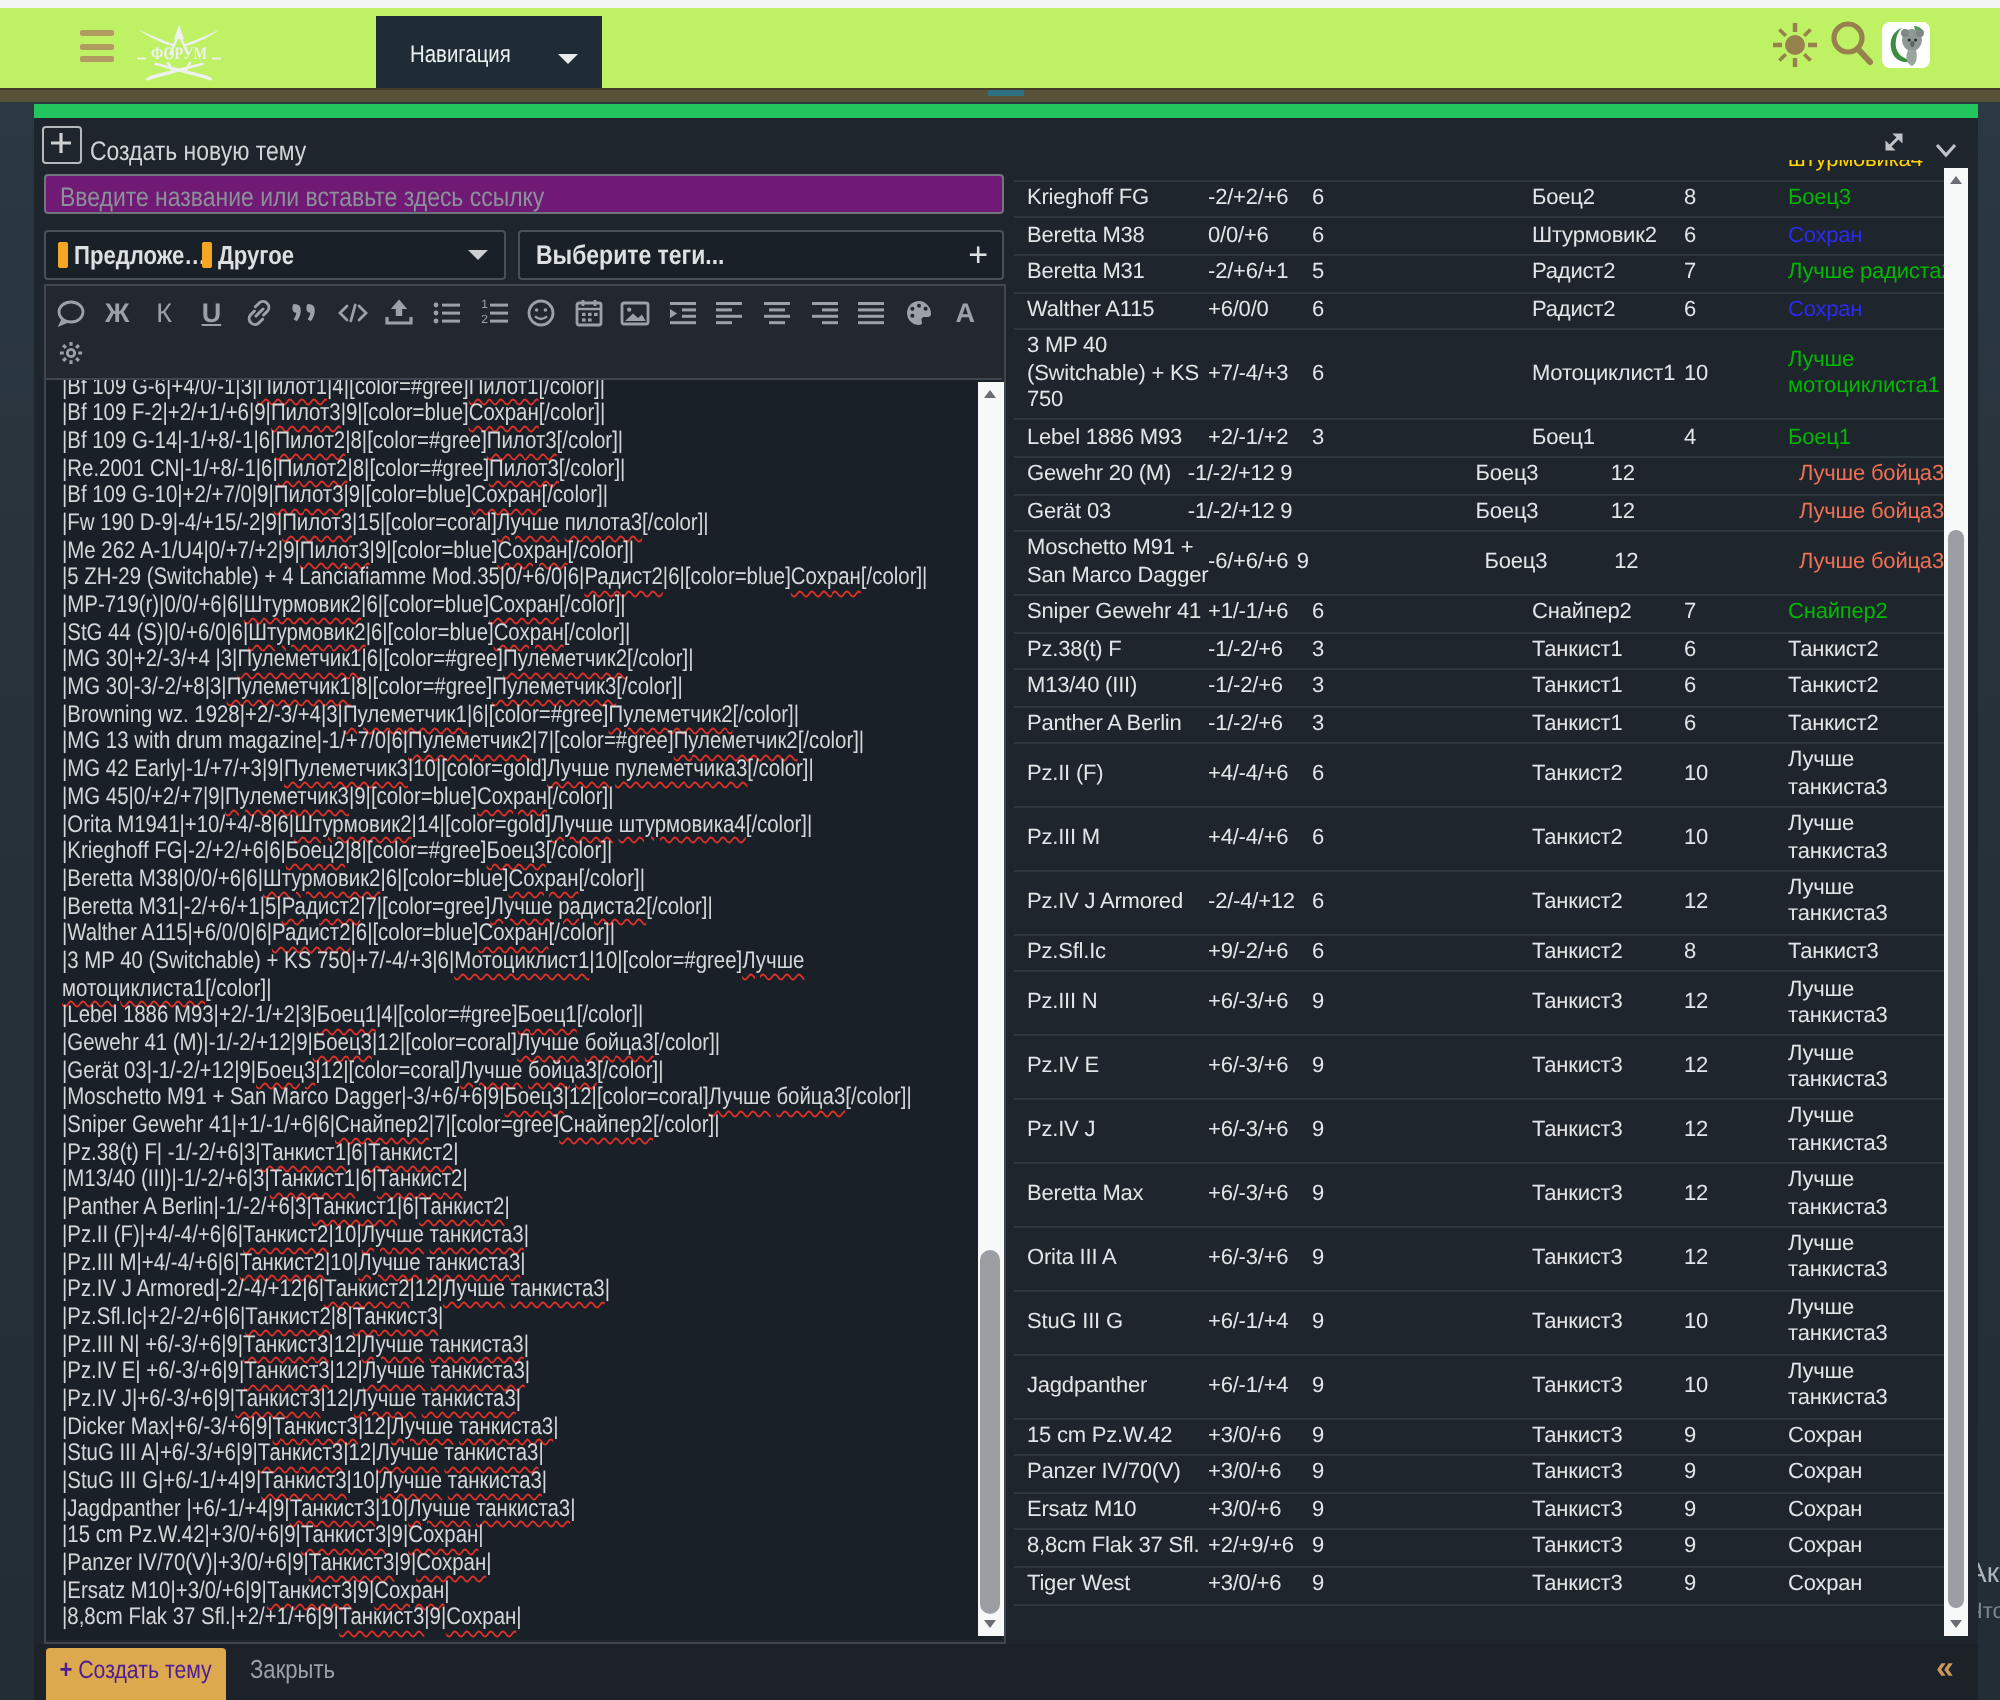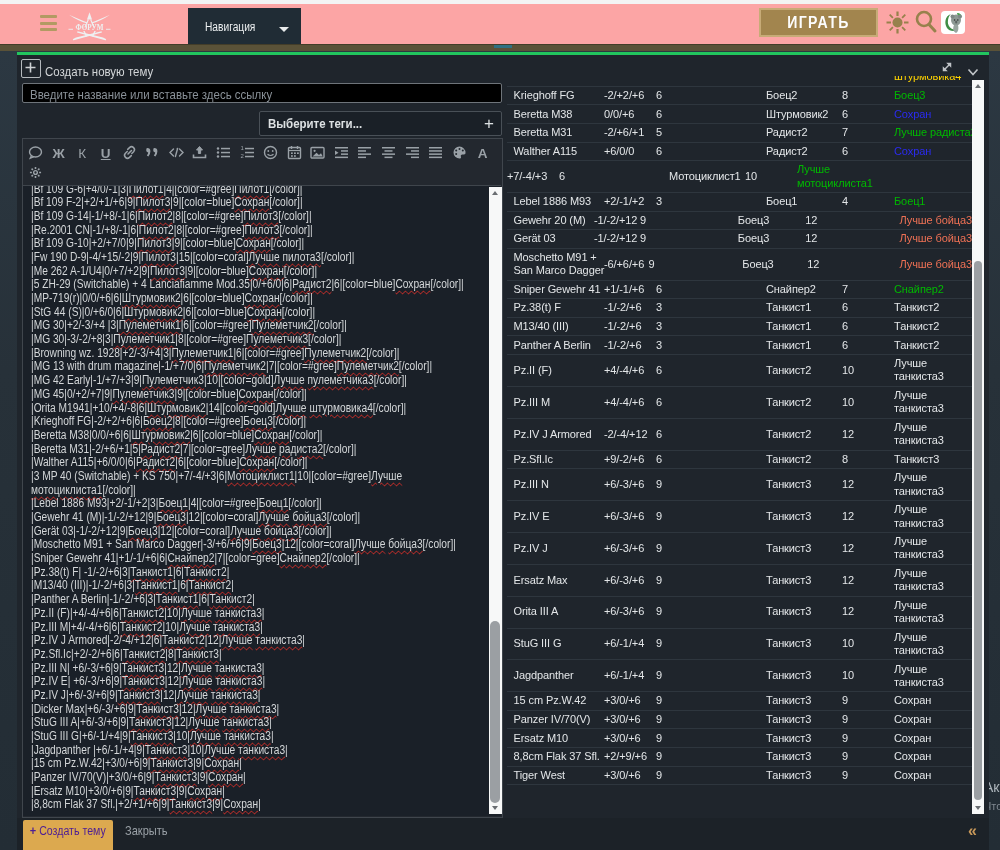--- a/index.html
+++ b/index.html
@@ -6,44 +6,44 @@
   font-family:"Liberation Sans", sans-serif; }
 .abs { position:absolute; }
 .cx { display:inline-block; transform:scaleX(0.85); transform-origin:0 50%; white-space:nowrap; }
 
 
 #pagebg { left:0; top:51px; width:1000px; height:799px;
   background:linear-gradient(#2c3842 0%, #273139 40%, #232d35 100%); }
 
 
 #whitestrip { left:0; top:0; width:1000px; height:4px; background:#f3f4f4; }
-#header { left:0; top:4px; width:1000px; height:40px; background:#fca5a5; }
+#header { left:0; top:4px; width:1000px; height:40px; background:#bef264; }
 #goldstripe { left:0; top:44px; width:1000px; height:7px; background:#5a5238; border-top:1px solid #433d29; }
 #tealdash { left:494px; top:45px; width:18px; height:3px; background:#2f7183; }
 
 
 #burger div { width:17px; height:3px; background:#b29a63; margin-bottom:3.6px; border-radius:1px; }
 #navbox { left:188px; top:4px; width:113px; height:40px; background:#202c35; }
 #navbox > span { position:absolute; left:17px; top:12px; font-size:12px; color:#edf0f1; }
 #navcaret { position:absolute; right:12px; top:19px; width:0; height:0;
   border-left:5px solid transparent; border-right:5px solid transparent; border-top:5.5px solid #e8ebec; }
 #playbtn { left:759px; top:4px; width:119px; height:29px; background:#a2854e;
   border:2px solid #c7ab77; color:#fdfdfd; font-size:16px; font-weight:700;
   text-align:center; line-height:25px; letter-spacing:1.5px; }
 #avatar { left:941px; top:7px; width:24px; height:23px; background:#fff; border-radius:4px; overflow:hidden; }
 
 
-#panel { left:17px; top:52px; width:972px; height:798px; background:#1f252c; border-top:3px solid #22c55e; }
+#panel { left:17px; top:52px; width:972px; height:798px; background:#1f252c; border-top:7px solid #22c55e; }
 #plusbox { position:absolute; left:4px; top:4px; width:20px; height:19px;
   border:1.5px solid #b5babe; border-radius:2px; }
 #plusbox svg { position:absolute; left:2.5px; top:2px; }
 #ttl { position:absolute; left:28px; top:9px; font-size:13.5px; color:#d2d5d7; }
 
 #inputbox { position:absolute; left:5px; top:27.5px; width:480px; height:20px;
-  background:#000000; border:1px solid #6e747a; border-radius:2px; }
+  background:#701a75; border:1px solid #6e747a; border-radius:2px; }
 #inputbox span { font-size:13.5px; color:#8a9198; }
 
 .sel { position:absolute; top:55.5px; height:25px; background:#1a2027;
   border:1px solid #495057; border-radius:2px; }
 #sel1 { left:5px; width:230.5px; }
 #sel2 { left:242px; width:243px; }
 .chipbar { position:absolute; top:5.5px; width:5px; height:13px; background:#f5a623; border-radius:1px; }
 .chiptx { position:absolute; top:4.5px; font-size:13px; font-weight:700; color:#dce0e2; }
 #sel1 .caret { position:absolute; right:8px; top:9px; width:0; height:0;
   border-left:5px solid transparent; border-right:5px solid transparent; border-top:5px solid #ccd0d3; }
@@ -120,21 +120,20 @@
         <path d="M28.8 19 L26 24.8 L24.9 23.9 L27.4 19 Z"></path>
         <path d="M34.5 19.2 L9 25.6 Q5.6 26.9 5.9 27.9 Q6.3 28.7 9.5 27.4 L35 20.4 Z"></path>
         <path d="M10.5 19.2 L36 25.6 Q39.4 26.9 39.1 27.9 Q38.7 28.7 35.5 27.4 L10 20.4 Z"></path>
       </g>
     </svg>
   </div>
   <div class="abs" id="navbox">
       <span><span class="cx">Навигация</span></span>
       <div id="navcaret"></div>
     </div>
-  <div class="abs" id="playbtn"><span class="cx" style="transform-origin:50% 50%;transform:scaleX(0.88);">ИГРАТЬ</span></div>
   <div class="abs" style="left:884px; top:4.5px;">
     <svg width="27" height="27" viewBox="0 0 27 27">
       <circle cx="13.5" cy="13.5" r="5" fill="#97814c"></circle>
       <g stroke="#97814c" stroke-width="2.2">
         <path d="M13.5 2.5 V7 M13.5 20 V24.5 M2.5 13.5 H7 M20 13.5 H24.5"></path>
         <path d="M5.7 5.7 L8.9 8.9 M18.1 18.1 L21.3 21.3 M5.7 21.3 L8.9 18.1 M18.1 8.9 L21.3 5.7" stroke-width="1.8"></path>
       </g>
     </svg>
   </div>
   <div class="abs" style="left:913px; top:4px;">
@@ -179,20 +178,27 @@
   <div class="abs" style="left:950px; top:8px;">
     <svg width="12" height="9" viewBox="0 0 12 9">
       <path d="M1.5 1.5 L6 6.5 L10.5 1.5" fill="none" stroke="#c0c4c8" stroke-width="1.6"></path>
     </svg>
   </div>
 
   <div id="inputbox">
       <span class="cx" style="position:absolute;left:7px;top:3px;">Введите название или вставьте здесь ссылку</span>
     </div>
 
+  <div class="sel" id="sel1">
+    <div class="chipbar" style="left:5.5px;"></div>
+    <div class="chiptx" style="left:13.5px;"><span class="cx">Предложе…</span></div>
+    <div class="chipbar" style="left:77.5px;"></div>
+    <div class="chiptx" style="left:85.5px;"><span class="cx">Другое</span></div>
+    <div class="caret"></div>
+  </div>
   <div class="sel" id="sel2">
     <span class="ph"><span class="cx">Выберите теги...</span></span>
     <span class="plus">+</span>
   </div>
 
   <div id="edbox">
     <div class="tbi" style="left:3.5px"><svg width="17" height="17" viewBox="0 0 17 17">
           <ellipse cx="8.5" cy="8" rx="6" ry="5" fill="none" stroke="#9aa1a7" stroke-width="1.4"></ellipse>
           <path d="M4.5 11.5 L3.2 14.2 L7 12.6" fill="none" stroke="#9aa1a7" stroke-width="1.3"></path>
         </svg></div>
@@ -418,20 +424,21 @@
         </div>
 <div class="tr">
           <div class="c1 nw">Walther A115</div>
           <div class="c2 nw">+6/0/0</div>
           <div class="c3">6</div>
           <div class="c4 nw">Радист2</div>
           <div class="c5">6</div>
           <div class="c6 nw blue">Сохран</div>
         </div>
 <div class="tr">
+          <div class="c1 nw">3 MP 40<br>(Switchable) + KS<br>750</div>
           <div class="c2 nw">+7/-4/+3</div>
           <div class="c3">6</div>
           <div class="c4 nw">Мотоциклист1</div>
           <div class="c5">10</div>
           <div class="c6 nw green">Лучше<br>мотоциклиста1</div>
         </div>
 <div class="tr">
           <div class="c1 nw">Lebel 1886 M93</div>
           <div class="c2 nw">+2/-1/+2</div>
           <div class="c3">3</div>
@@ -545,21 +552,21 @@
         </div>
 <div class="tr">
           <div class="c1 nw">Pz.IV J</div>
           <div class="c2 nw">+6/-3/+6</div>
           <div class="c3">9</div>
           <div class="c4 nw">Танкист3</div>
           <div class="c5">12</div>
           <div class="c6 nw w">Лучше<br>танкиста3</div>
         </div>
 <div class="tr">
-          <div class="c1 nw">Ersatz Max</div>
+          <div class="c1 nw">Beretta Max</div>
           <div class="c2 nw">+6/-3/+6</div>
           <div class="c3">9</div>
           <div class="c4 nw">Танкист3</div>
           <div class="c5">12</div>
           <div class="c6 nw w">Лучше<br>танкиста3</div>
         </div>
 <div class="tr">
           <div class="c1 nw">Orita III A</div>
           <div class="c2 nw">+6/-3/+6</div>
           <div class="c3">9</div>

